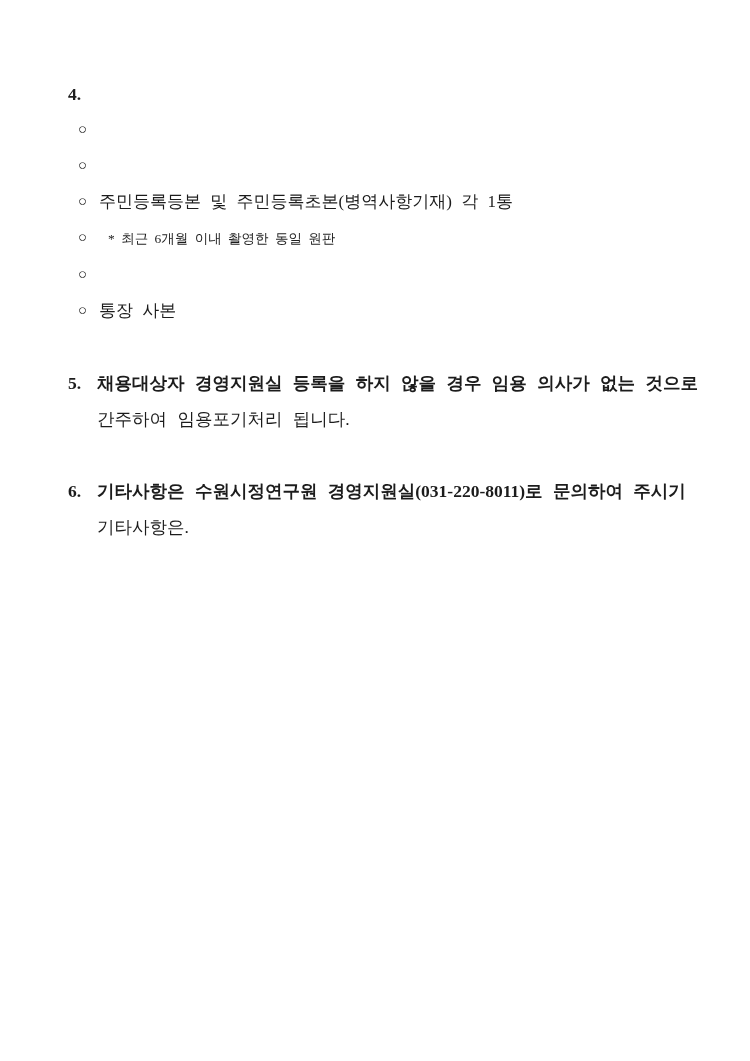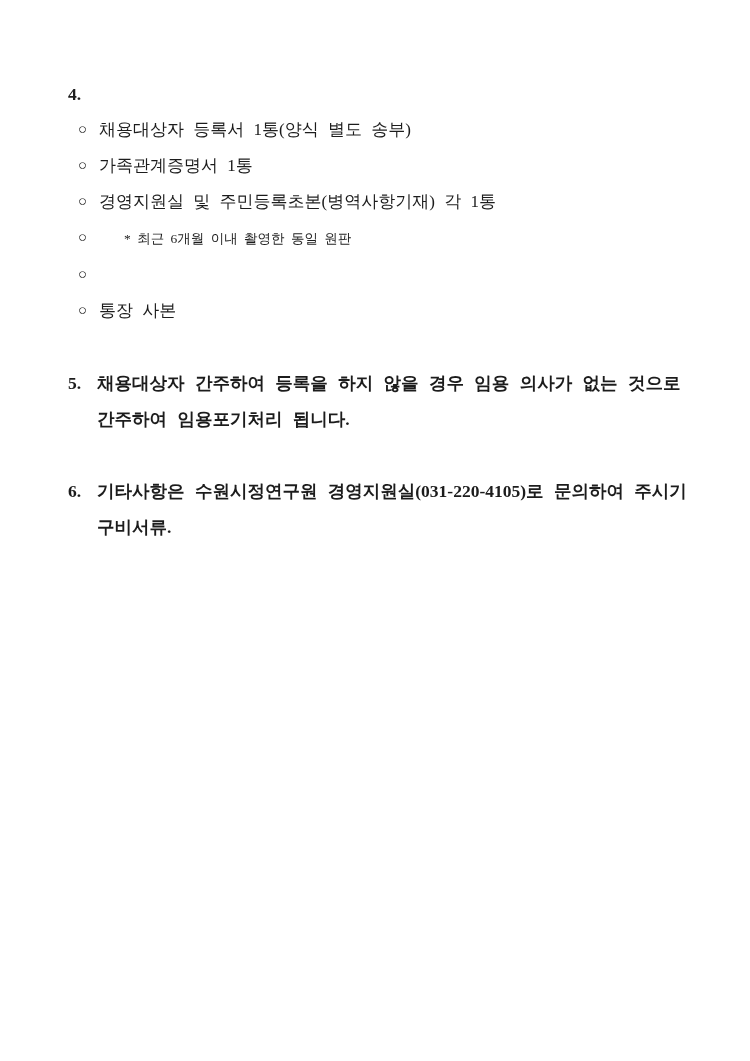--- a/index.html
+++ b/index.html
@@ -30,21 +30,21 @@
     display: flex;
     align-items: baseline;
   }
   .num {
     display: inline-block;
     width: 29px;
     flex: 0 0 29px;
     word-spacing: 0;
   }
   .cont {
-    font-weight: bold;
+    font-weight: normal;
     font-size: 17.5px;
     word-spacing: 6px;
     padding-left: 29px;
   }
   
   .bullet-row {
     padding-left: 10px;
     display: flex;
     align-items: baseline;
   }
@@ -55,49 +55,47 @@
     transform: translateY(-1px);
     display: inline-block;
   }
   .btxt {
     font-size: 17px;
     word-spacing: 5px;
   }
   .note {
     font-size: 13.5px;
     word-spacing: 3px;
-    margin-left: 25px;
+    margin-left: 9px;
   }
   .note:empty { display: none; }
   .sec-gap { margin-top: 36px; }
 </style>
 </head>
 <body>
 
 <div class="page">
 
   <section>
     <div class="line numbered">
       <span class="num">4.</span>
     </div>
 
     <div>
       <div class="line bullet-row">
         <span class="bullet">○</span>
-        <span class="btxt">채용대상자 등록서 1통(양식 별도 송부)</span>
 
       </div>
       <div class="line bullet-row">
         <span class="bullet">○</span>
-        <span class="btxt">가족관계증명서 1통</span>
 
       </div>
       <div class="line bullet-row">
         <span class="bullet">○</span>
-        <span class="btxt">경영지원실 및 주민등록초본(병역사항기재) 각 1통</span>
+        <span class="btxt">주민등록등본 및 주민등록초본(병역사항기재) 각 1통</span>
 
       </div>
       <div class="line bullet-row">
         <span class="bullet">○</span>
         <span class="note">* 최근 6개월 이내 촬영한 동일 원판</span>
       </div>
       <div class="line bullet-row">
         <span class="bullet">○</span>
 
       </div>
@@ -105,26 +103,26 @@
         <span class="bullet">○</span>
         <span class="btxt">통장 사본</span>
 
       </div>
     </div>
   </section>
 
   <section class="sec-gap">
     <div class="line numbered">
       <span class="num">5.</span>
-      <span>채용대상자 간주하여 등록을 하지 않을 경우 임용 의사가 없는 것으로</span>
+      <span>채용대상자 경영지원실 등록을 하지 않을 경우 임용 의사가 없는 것으로</span>
     </div>
     <div class="line cont">간주하여 임용포기처리 됩니다.</div>
   </section>
 
   <section class="sec-gap">
     <div class="line numbered">
       <span class="num">6.</span>
-      <span>기타사항은 수원시정연구원 경영지원실(031-220-4105)로 문의하여 주시기</span>
+      <span>기타사항은 수원시정연구원 경영지원실(031-220-8011)로 문의하여 주시기</span>
     </div>
-    <div class="line cont">구비서류.</div>
+    <div class="line cont">기타사항은.</div>
   </section>
 
 </div>
 
 </body></html>

